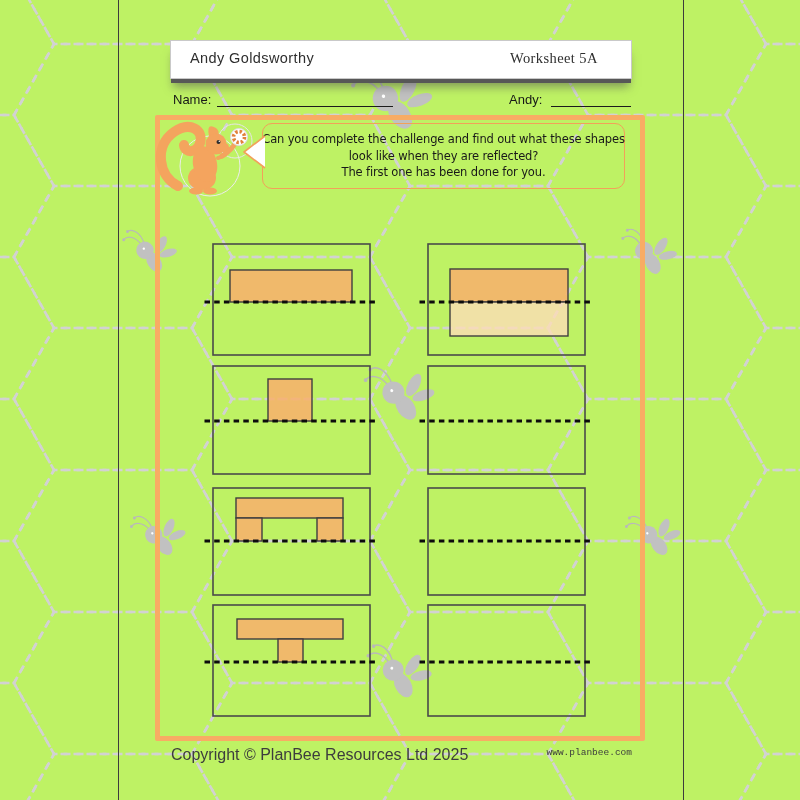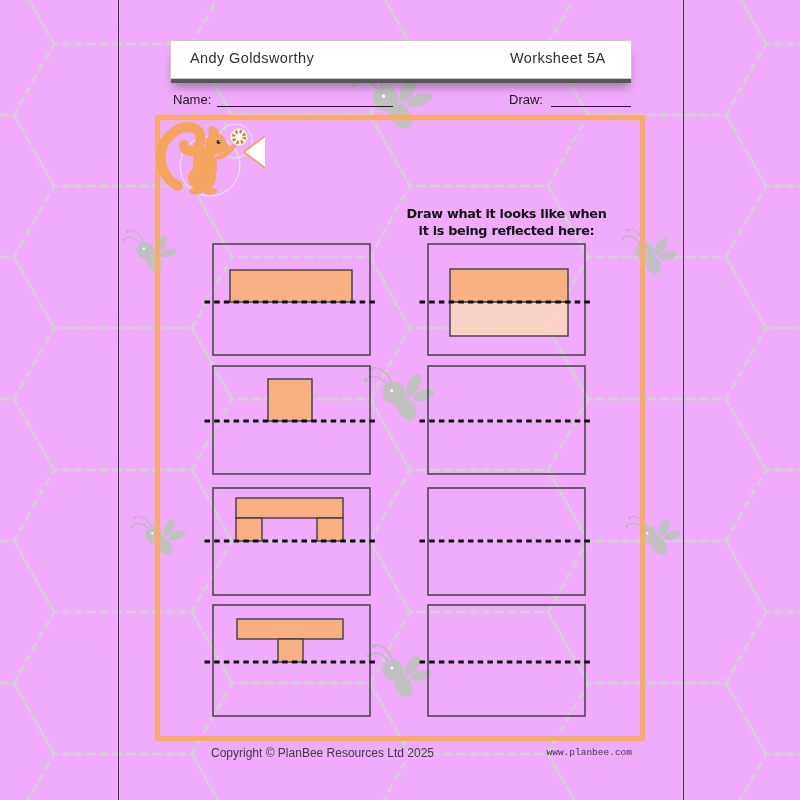--- a/index.html
+++ b/index.html
@@ -1,30 +1,30 @@
 <!DOCTYPE html>
 <html style="--accent-orange: #f8ac64; --bubble-orange: #f2a159; --squirrel-orange: #f4a45e; --shape-fill: rgba(249,175,108,0.85); --reflection-fill: rgba(252,220,183,0.8); --pattern-gray: #d2d2d2; --bee-gray: #c1c1c1;"><head>
 <meta charset="utf-8">
 <style>
   html,body{margin:0;padding:0;background:#fff;}
-  #canvas{position:relative;width:800px;height:800px;overflow:hidden;background:#f0abfc;
+  #canvas{position:relative;width:800px;height:800px;overflow:hidden;background:#bef264;
           font-family:"Liberation Sans","DejaVu Sans",sans-serif;}
   svg{display:block;}
   
   #decor-svg{position:absolute;left:0;top:0;z-index:0;}
   .hex{fill:none;stroke:var(--pattern-gray,#d2d2d2);stroke-width:2.6;stroke-dasharray:7 6;}
   
   .page-edge{position:absolute;top:0;bottom:0;width:1.2px;background:#3c3c3c;z-index:1;}
   #content{position:absolute;inset:0;z-index:2;}
   
   #title-bar{position:absolute;left:170px;top:40px;width:460px;height:37px;background:#fff;
              border:1px solid #c9c9c9;
              box-shadow:0 5px 0 -1px #575757, 0 11px 9px -3px rgba(80,80,80,.55);}
   .bar-text{position:absolute;top:9px;font-size:14.5px;color:#2e2e2e;letter-spacing:.4px;}
-  #bar-left{left:19px;} #bar-right{left:339px;}
+  #bar-left{left:19px;} #bar-right{left:339px;font-family:Liberation Serif, serif;}
   
   .field-label{position:absolute;top:92px;font-size:13px;font-weight:normal;color:#171717;}
   .write-line{position:absolute;top:92px;height:14px;border-bottom:1.4px solid #1c1c1c;}
   
   #frame{position:absolute;left:155px;top:115px;width:480px;height:616px;
          border:5px solid var(--accent-orange,#f8ac64);border-radius:2px;}
   
   #bubble{position:absolute;left:262px;top:123px;width:361px;height:64px;
           border:1.6px solid var(--bubble-orange,#f2a159);border-radius:10px;
           display:flex;flex-direction:column;justify-content:center;align-items:center;}
@@ -38,21 +38,21 @@
             font-size:12.8px;line-height:17px;letter-spacing:-.3px;white-space:nowrap;}
   #col-head-left{left:213px;width:157px;top:219px;}
   #col-head-right{left:428px;width:157px;top:205px;}
   #puzzle{position:absolute;inset:0;}
   .pbox{position:absolute;overflow:visible;}
   .frame-rect{fill:none;stroke:#4a4a4a;stroke-width:1.6;}
   .part{fill:var(--shape-fill,rgba(249,175,108,.85));stroke:#3f3f3f;stroke-width:1.4;}
   .refl{fill:var(--reflection-fill,rgba(252,220,183,.8));stroke:#3f3f3f;stroke-width:1.4;}
   .mirror{stroke:#0c0c0c;stroke-width:3;stroke-dasharray:5.5 4.2;}
   
-  #footer-copyright{position:absolute;left:171px;top:746px;font-size:12px;color:#3d3d3d;margin-left:40px;}
+  #footer-copyright{position:absolute;left:171px;top:746px;font-size:16px;color:#3d3d3d;}
   #footer-site{position:absolute;left:512px;width:120px;top:747px;font-size:9.5px;color:#3d3d3d;text-align:right;font-family:Liberation Mono, monospace;}
 </style>
 </head>
 <body>
 
 <div id="canvas">
 
   <svg id="decor-svg" width="800" height="800">
     <defs>
       <symbol id="bee" viewBox="-55 -55 110 110" overflow="visible">
@@ -135,21 +135,21 @@
     <div class="page-edge" style="left:118px"></div>
     <div class="page-edge" style="left:683px"></div>
 
     <div id="title-bar">
       <span id="bar-left" class="bar-text">Andy Goldsworthy</span>
       <span id="bar-right" class="bar-text">Worksheet 5A</span>
     </div>
 
     <span class="field-label" style="left:173px">Name:</span>
     <div class="write-line" style="left:217px;width:176px"></div>
-    <span class="field-label" style="left:509px">Draw:</span>
+    <span class="field-label" style="left:509px">Andy:</span>
     <div class="write-line" style="left:551px;width:80px"></div>
 
     <div id="frame"></div>
 
     <svg id="squirrel" width="105" height="85" viewBox="0 0 105 85">
       <circle cx="85" cy="25" r="17" fill="none" stroke="#e6e6e6" stroke-width="1"></circle>
       <circle cx="60" cy="50" r="30" fill="none" stroke="#ececec" stroke-width="1"></circle>
       <g fill="var(--squirrel-orange,#f4a45e)">
         <path d="M28,70 C8,60 4,30 24,16 C40,5 54,14 50,27 C47,37 35,38 34,29" fill="none" stroke="var(--squirrel-orange,#f4a45e)" stroke-width="10" stroke-linecap="round"></path>
         <ellipse cx="52" cy="62" rx="14" ry="12"></ellipse>
@@ -163,28 +163,29 @@
         <path d="M68,42 Q76,40 80,33" fill="none" stroke="var(--squirrel-orange,#f4a45e)" stroke-width="4" stroke-linecap="round"></path>
       </g>
       <circle cx="68.5" cy="26" r="2" fill="#2d2d2d"></circle>
       <circle cx="69.3" cy="25.3" r="0.7" fill="#ffffff"></circle>
       <g>
         <circle cx="89" cy="21" r="8.5" fill="#ffffff" stroke="#dddddd" stroke-width="1"></circle>
         <circle cx="89" cy="21" r="5.5" fill="none" stroke="#e2813a" stroke-width="3.6" stroke-dasharray="2.4 1.9"></circle>
       </g>
     </svg>
 
+    <div id="bubble">
+      <div class="line">Can you complete the challenge and find out what these shapes</div>
+      <div class="line">look like when they are reflected?</div>
+      <div class="line">The first one has been done for you.</div>
+    </div>
     <svg id="bubble-pointer" width="26" height="38">
       <path d="M25,2 L4,18 L25,34" fill="#ffffff" stroke="var(--bubble-orange,#f2a159)" stroke-width="1.6" stroke-linejoin="round"></path>
     </svg>
 
-    <div id="col-head-right" class="col-head">
-      <div>Draw what it looks like when</div>
-      <div>it is being reflected here:</div>
-    </div>
 
     <div id="puzzle">
         <svg class="pbox" width="177" height="119" style="left: 203px; top: 242px;">
           <rect class="frame-rect" x="10" y="2" width="157" height="111"></rect>
           <rect class="part" x="27" y="28" width="122" height="32"></rect>
           <line class="mirror" x1="1.5" x2="175.5" y1="60" y2="60"></line>
         </svg>
         <svg class="pbox" width="177" height="119" style="left: 418px; top: 242px;">
           <rect class="frame-rect" x="10" y="2" width="157" height="111"></rect>
           <rect class="part" x="32" y="27" width="118" height="33"></rect>

